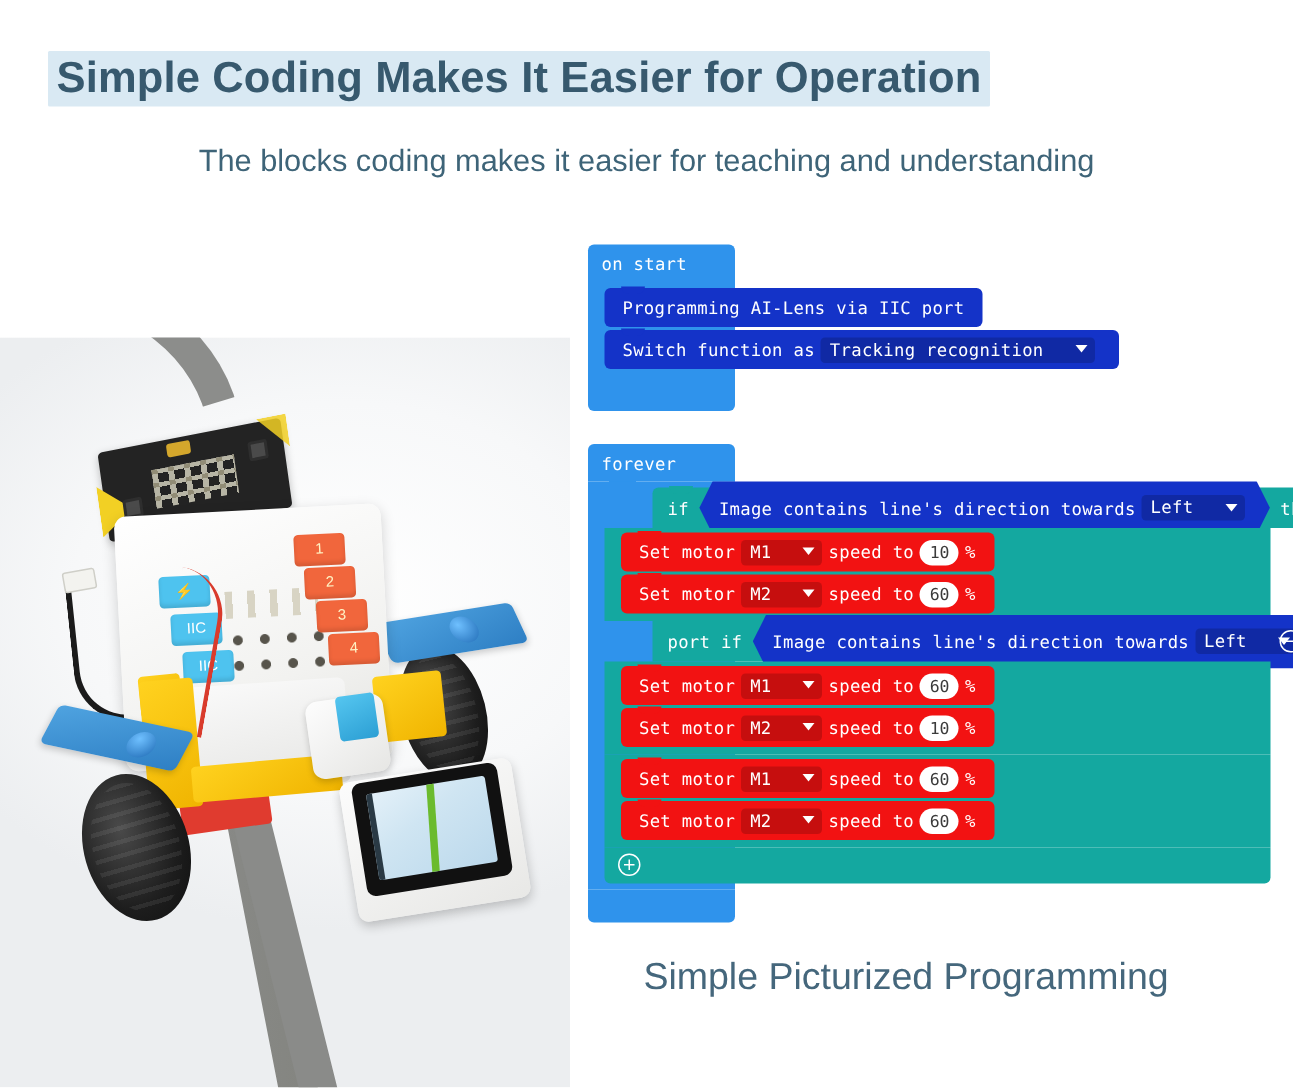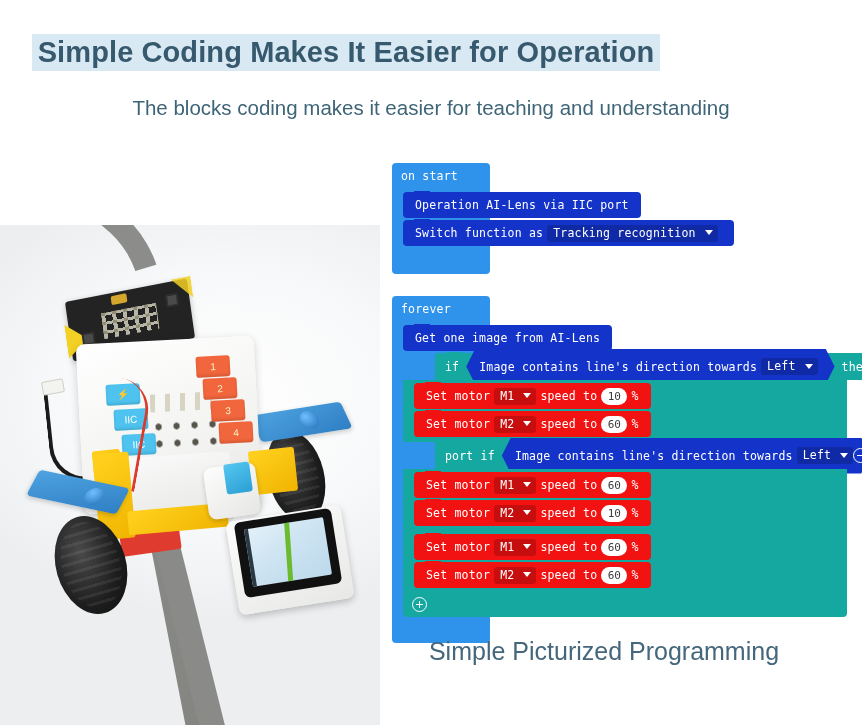--- a/index.html
+++ b/index.html
@@ -357,21 +357,21 @@
     border-radius: 0 0 6px 6px;
     background: inherit;
   }
   .stmt.blue { background: #1433c8; }
   .stmt.red  { background: #f21212; }
 
   
   .dd {
     display: inline-flex;
     align-items: center;
-    gap: 8px;
+    gap: 20px;
     padding: 1px 5px 2px 6px;
     border-radius: 3px;
     background: rgba(0,0,0,.18);
     margin: 0 4px;
   }
   .dd .arrow {
     display:inline-block;
     width: 0; height: 0;
     border-left: 4px solid transparent;
     border-right: 4px solid transparent;
@@ -550,21 +550,21 @@
 
 <div class="blocks">
 
   <div class="event-wrap">
     <div class="event-hat">
       <span class="block-text">on start</span>
     </div>
     <div class="event-body">
       <div class="stack-inner">
         <div class="stmt blue">
-          <span class="block-text">Operation AI-Lens via IIC port</span>
+          <span class="block-text">Programming AI-Lens via IIC port</span>
         </div>
         <div class="stmt blue">
           <span class="block-text">Switch function as</span>
           <span class="dd">
             <span class="block-text">Tracking recognition</span>
             <i class="arrow"></i>
           </span>
         </div>
       </div>
     </div>
@@ -572,23 +572,20 @@
   </div>
 
   <div style="height:22px;"></div>
 
   <div class="event-wrap">
     <div class="event-hat">
       <span class="block-text">forever</span>
     </div>
     <div class="event-body">
 
-      <div class="stmt blue">
-        <span class="block-text">Get one image from AI-Lens</span>
-      </div>
 
       
       <div class="cond-row w-full first">
         <span class="block-text">if</span>
         <span class="hex">
           <span class="block-text">Image contains line's direction towards</span>
           <span class="dd">
             <span class="block-text">Left</span>
             <i class="arrow"></i>
           </span>

